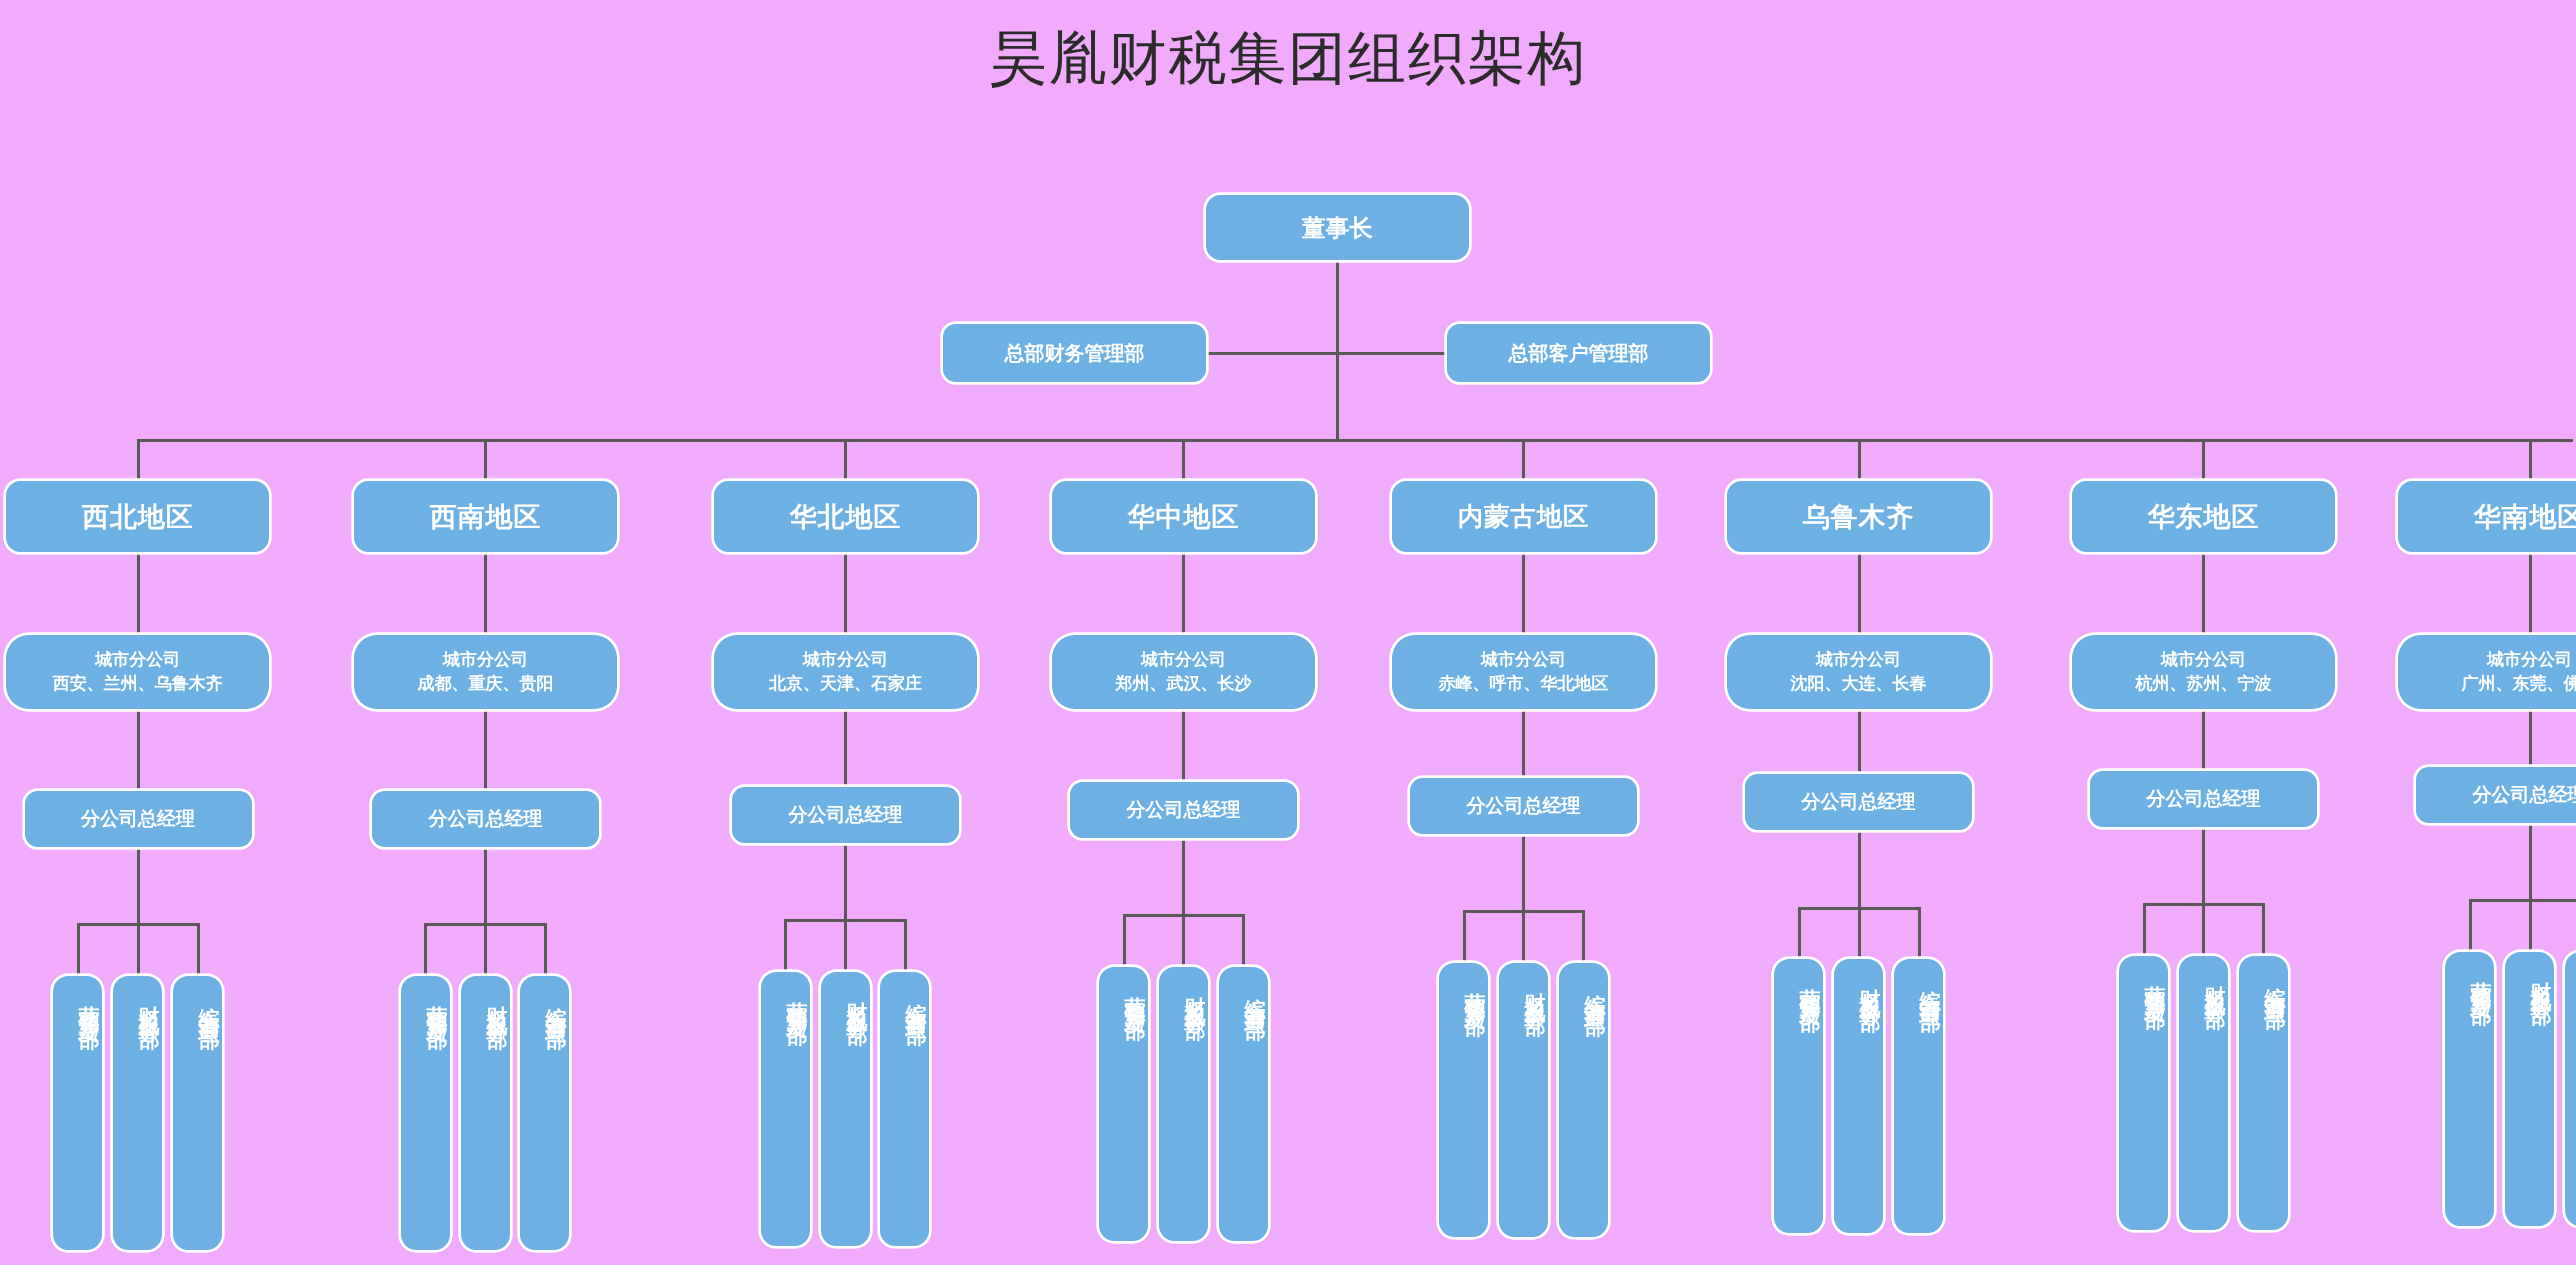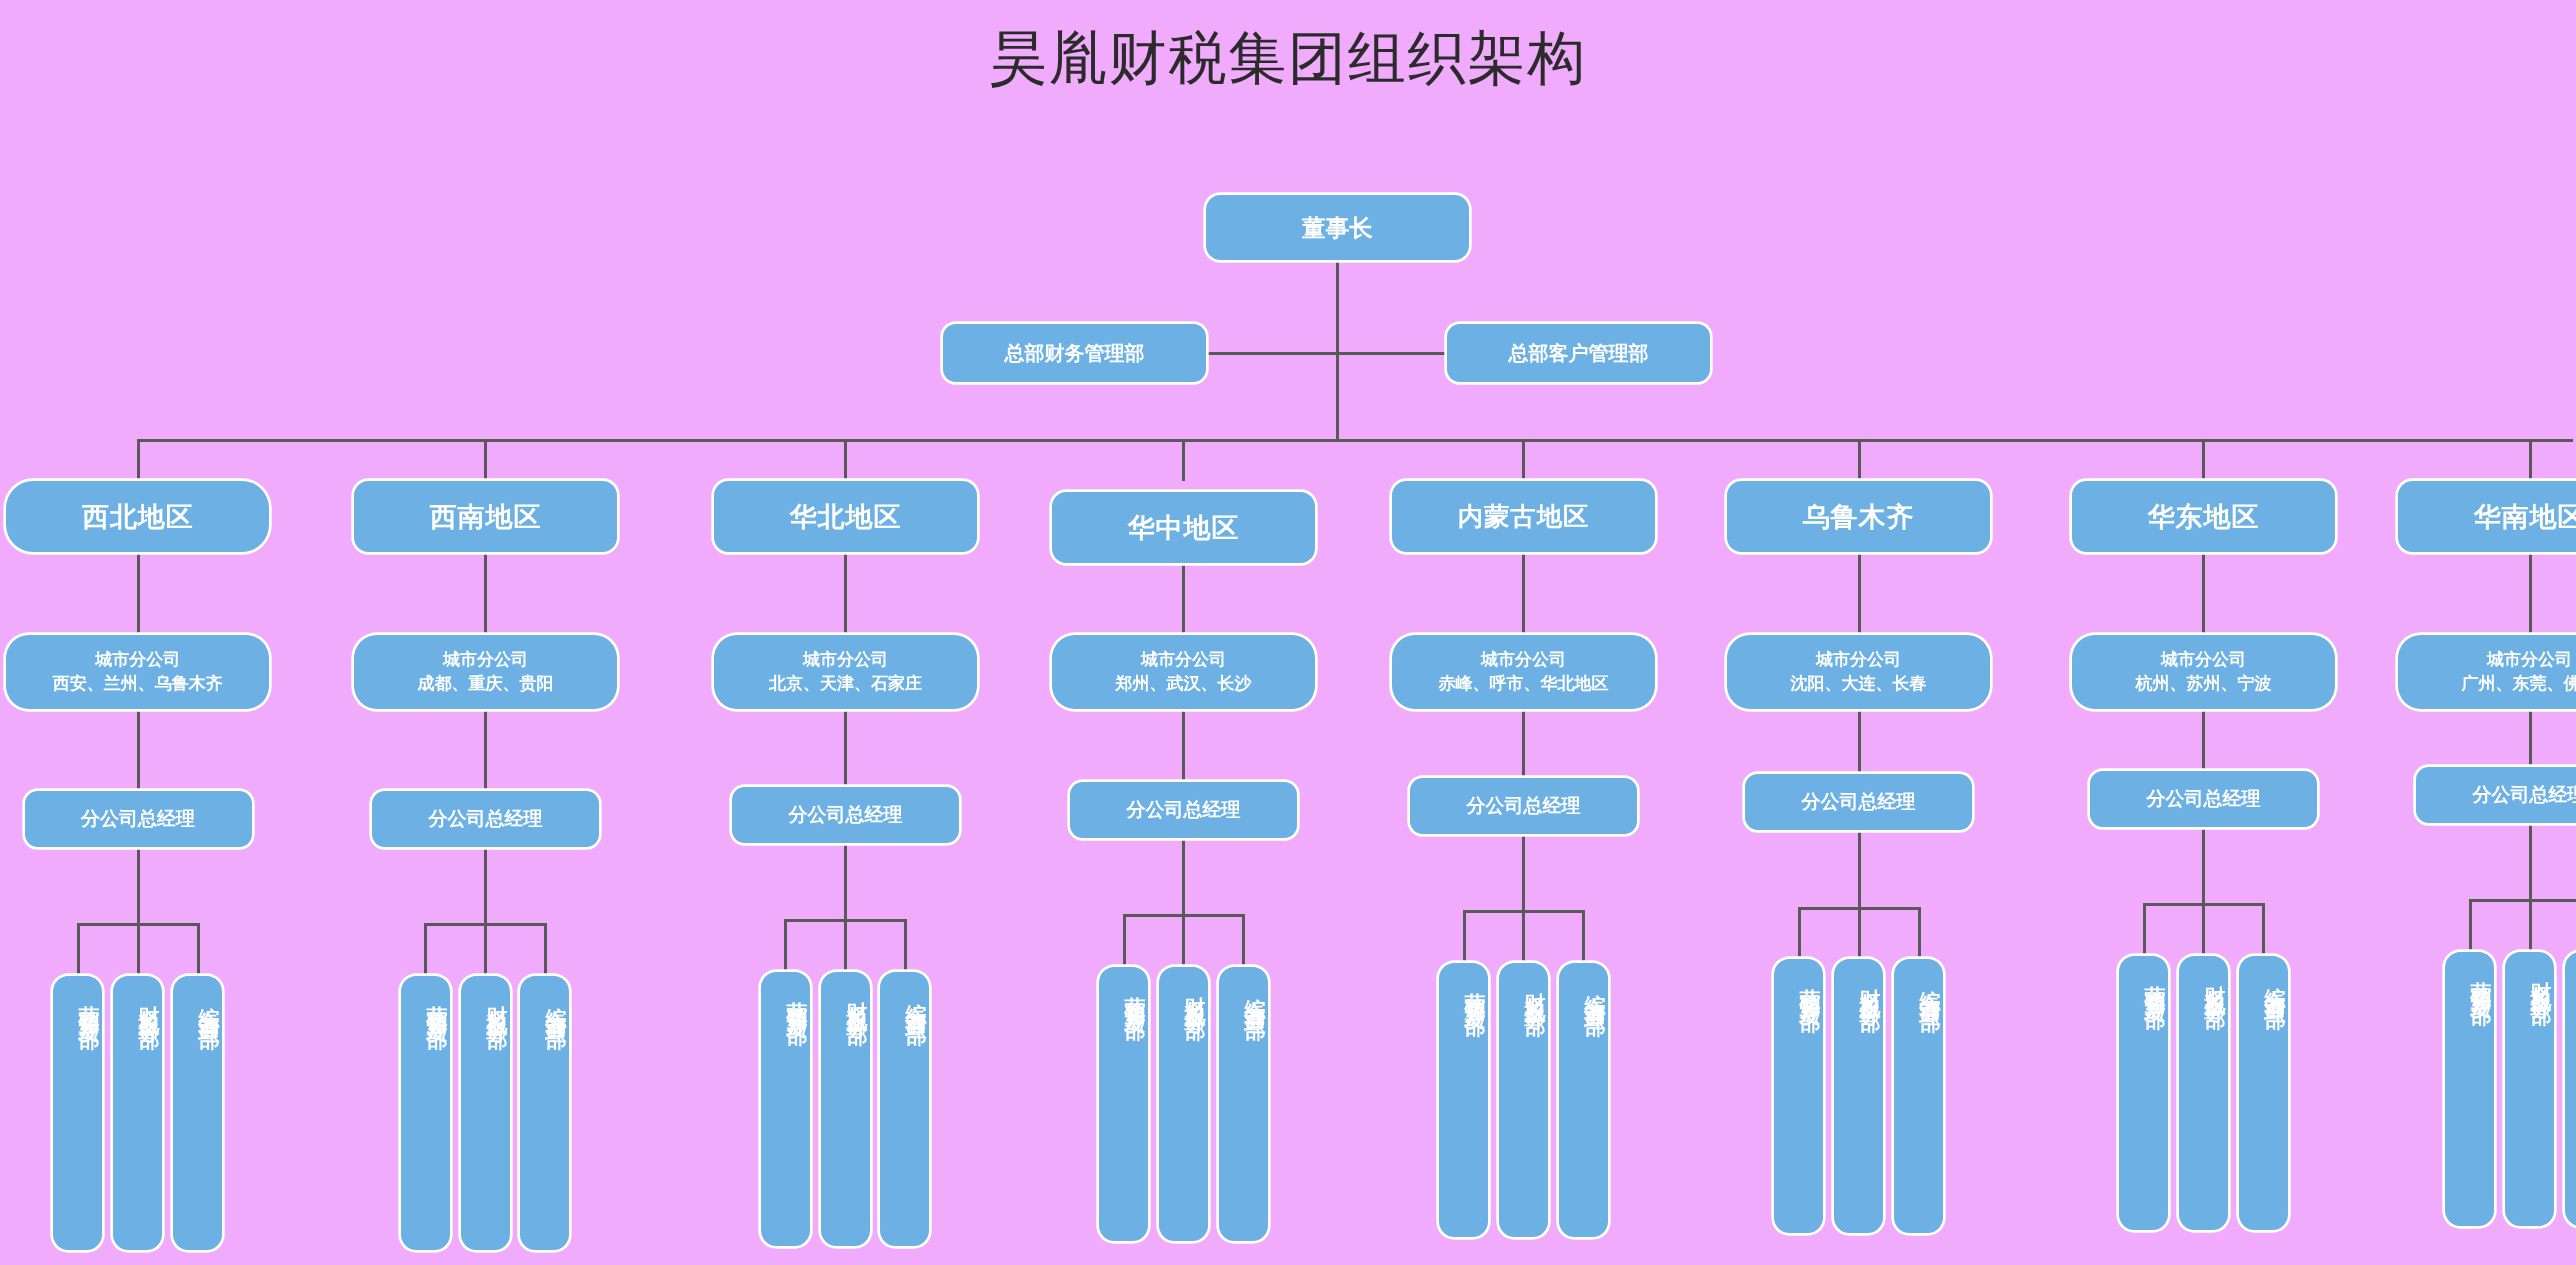--- a/index.html
+++ b/index.html
@@ -119,21 +119,21 @@
   <div class="node node-staff" style="left:1447px; top:324px; width:263px; height:58px;">总部客户管理部</div>
 
   <div class="line vline" style="left:1336px; top:260px; width:2.7px; height:180px;"></div>
   <div class="line hline" style="left:1206px; top:352px; width:131px; height:2.7px;"></div>
   <div class="line hline" style="left:1336px; top:352px; width:113px; height:2.7px;"></div>
 
   <div class="line hline" style="left:138px; top:439px; width:2435px; height:2.7px;"></div>
 
   <div id="columns">
       <div class="line vline" style="left:137px; top:439px; width:2.7px; height:42px;"></div>
-      <div class="node node-region" style="left:6.3px; top:481px; width:263px; height:71px;border-radius:27px;">西北地区</div>
+      <div class="node node-region" style="left:6.3px; top:481px; width:263px; height:71px;">西北地区</div>
       <div class="line vline" style="left:137px; top:551px; width:2.7px; height:83px;"></div>
       <div class="node node-city" style="left:6.3px; top:635px; width:263px; height:74px;">
         <span class="l1">城市分公司</span>
         <span class="l2">西安、兰州、乌鲁木齐</span>
       </div>
       <div class="line vline" style="left:137px; top:709px; width:2.7px; height:82px;"></div>
       <div class="node node-gm" style="left:24.5px; top:791px; width:227px; height:56px;">分公司总经理</div>
       <div class="line vline" style="left:137px; top:847px; width:2.7px; height:76px;"></div>
       <div class="line hline" style="left:78px; top:923px; width:120px; height:2.7px;"></div>
       <div class="line vline" style="left:77px; top:923px; width:2.7px; height:53px;"></div>
@@ -170,21 +170,21 @@
       <div class="node node-gm" style="left:732px; top:787px; width:227px; height:56px;">分公司总经理</div>
       <div class="line vline" style="left:844px; top:843px; width:2.7px; height:76px;"></div>
       <div class="line hline" style="left:785px; top:919px; width:120px; height:2.7px;"></div>
       <div class="line vline" style="left:784px; top:919px; width:2.7px; height:53px;"></div>
       <div class="node node-dept" style="left:761px; top:972px; width:49px; height:274px;">营销开发部</div>
       <div class="line vline" style="left:844px; top:919px; width:2.7px; height:53px;"></div>
       <div class="node node-dept" style="left:821px; top:972px; width:49px; height:274px;">财税服务部</div>
       <div class="line vline" style="left:904px; top:919px; width:2.7px; height:53px;"></div>
       <div class="node node-dept" style="left:880px; top:972px; width:49px; height:274px;">综合管理部</div>
       <div class="line vline" style="left:1182px; top:439px; width:2.7px; height:42px;"></div>
-      <div class="node node-region" style="left:1052px; top:492px; width:263px; height:71px;">华中地区</div>
+      <div class="node node-region" style="left:1052px; top:481px; width:263px; height:71px;">华中地区</div>
       <div class="line vline" style="left:1182px; top:551px; width:2.7px; height:83px;"></div>
       <div class="node node-city" style="left:1052px; top:635px; width:263px; height:74px;">
         <span class="l1">城市分公司</span>
         <span class="l2">郑州、武汉、长沙</span>
       </div>
       <div class="line vline" style="left:1182px; top:709px; width:2.7px; height:73px;"></div>
       <div class="node node-gm" style="left:1070px; top:782px; width:227px; height:56px;">分公司总经理</div>
       <div class="line vline" style="left:1182px; top:838px; width:2.7px; height:76px;"></div>
       <div class="line hline" style="left:1123px; top:914px; width:120px; height:2.7px;"></div>
       <div class="line vline" style="left:1123px; top:914px; width:2.7px; height:53px;"></div>

